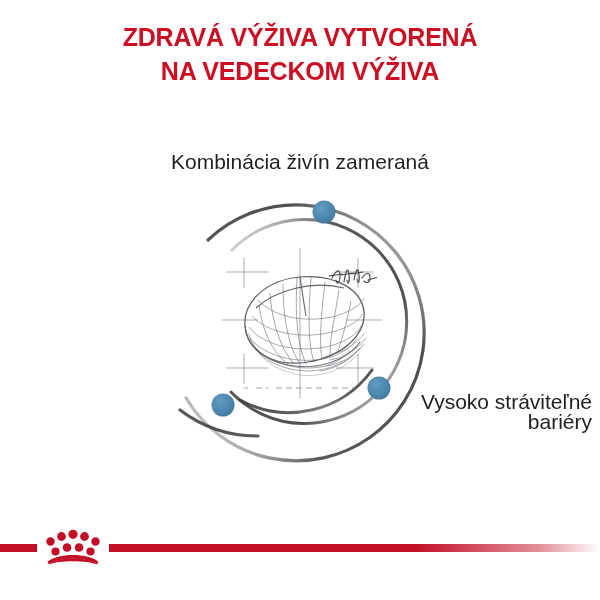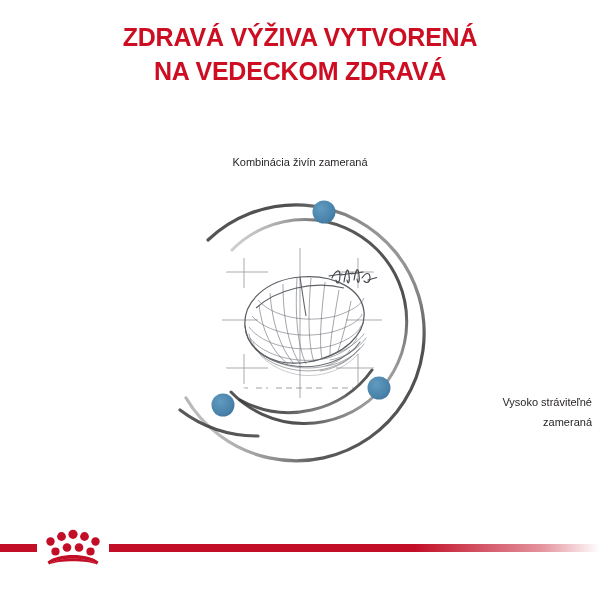--- a/index.html
+++ b/index.html
@@ -53,21 +53,21 @@
     top: 0;
     width: 600px;
     height: 390px;
   }
 
   
   .callout {
     position: absolute;
     color: #231f20;
     font-family: "Liberation Sans", sans-serif;
-    font-size: 11px;
+    font-size: 21px;
     line-height: 20px;
     font-weight: 400;
   }
   .callout .cl {
     display: block;
     white-space: nowrap;
   }
   .callout-top {
     left: 160px;
     top: 22px;
@@ -103,21 +103,21 @@
     height: 80px;
   }
 </style>
 </head>
 <body>
 
 <div id="page">
 
   <div class="headline">
     <span class="hl-line">ZDRAVÁ VÝŽIVA VYTVORENÁ</span>
-    <span class="hl-line">NA VEDECKOM ZDRAVÁ</span>
+    <span class="hl-line">NA VEDECKOM VÝŽIVA</span>
   </div>
 
   <div class="diagram">
 
     <svg viewBox="0 0 600 390" xmlns="http://www.w3.org/2000/svg">
       <defs>
 
         <linearGradient id="gOuterA" x1="0" y1="1" x2="1" y2="0">
           <stop offset="0%" stop-color="#3c3c3c" stop-opacity="0"></stop>
           <stop offset="28%" stop-color="#3c3c3c" stop-opacity="0.85"></stop>
@@ -259,21 +259,21 @@
       <circle cx="379" cy="258" r="11.5" fill="url(#gDot)"></circle>
     </svg>
 
     <div class="callout callout-top">
       <span class="cl">Kombinácia živín zameraná</span>
     </div>
 
 
     <div class="callout callout-right">
       <span class="cl">Vysoko stráviteľné</span>
-      <span class="cl">zameraná</span>
+      <span class="cl">bariéry</span>
     </div>
   </div>
 
   <div class="footer">
     <svg viewBox="0 0 600 80" xmlns="http://www.w3.org/2000/svg">
       <defs>
         <linearGradient id="gBarRight" x1="0" y1="0" x2="1" y2="0">
           <stop offset="0%" stop-color="#c20e26" stop-opacity="1"></stop>
           <stop offset="62%" stop-color="#c20e26" stop-opacity="1"></stop>
           <stop offset="88%" stop-color="#c20e26" stop-opacity="0.45"></stop>

